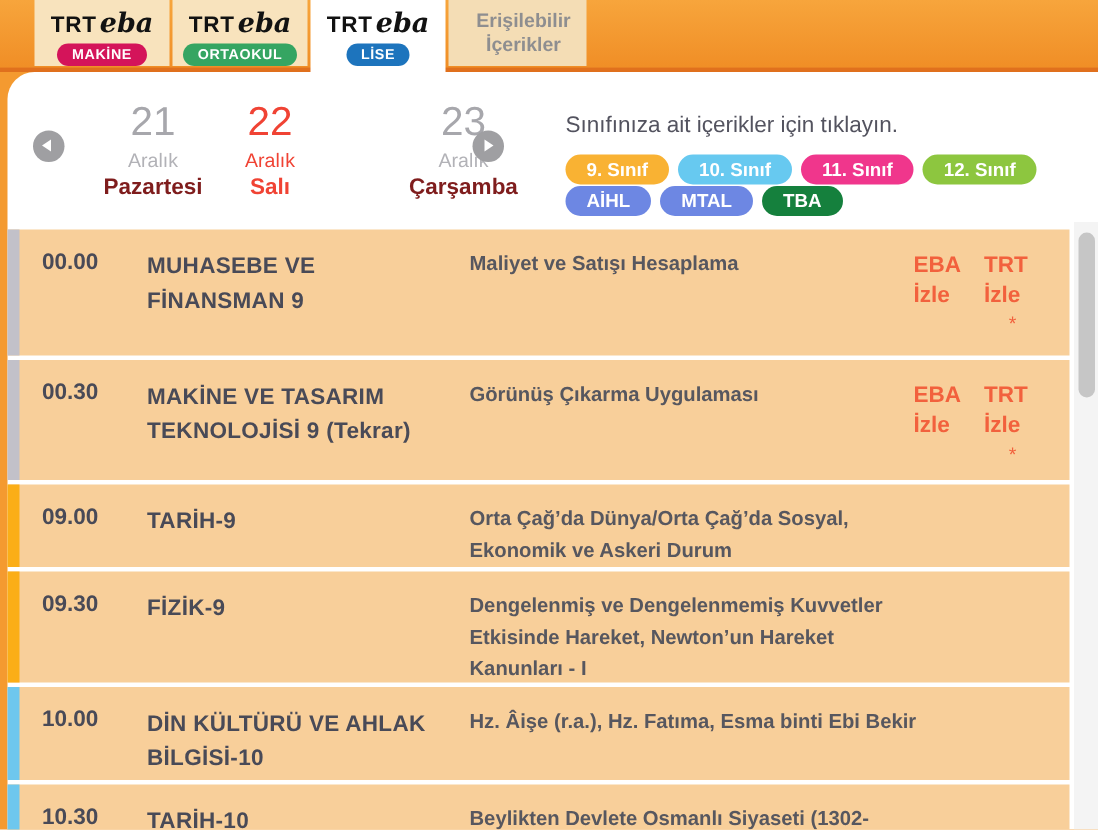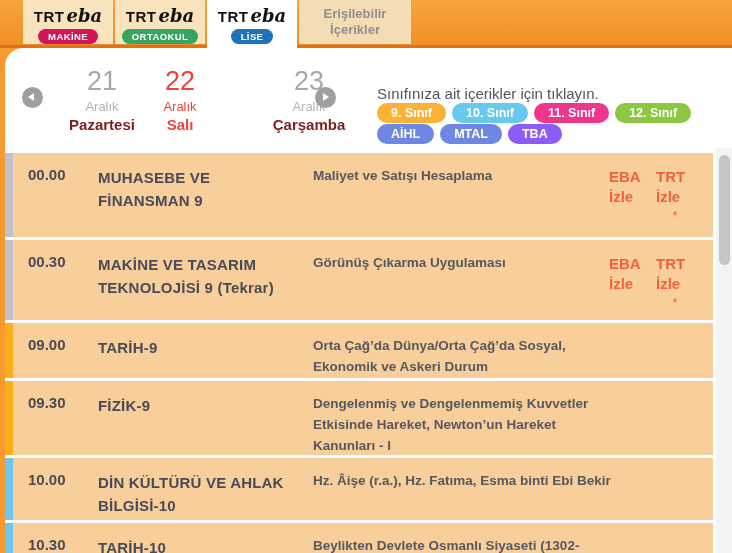--- a/index.html
+++ b/index.html
@@ -12,21 +12,21 @@
   .header{
     position:absolute;left:0;top:0;width:732px;height:45px;
     background:linear-gradient(#f7a53c,#f08e26);
     border-bottom:3px solid #e0701d;
   }
   .tabs{position:absolute;left:23px;top:0;display:flex;gap:2px;align-items:flex-start;z-index:3;}
   .tab{
     width:90px;height:44px;background:#f8e3bd;text-align:center;cursor:pointer;
   }
   .tab.active{background:#ffffff;height:51px;}
-  .tab.plain{width:112px;background:#f4ddb5;display:flex;align-items:center;justify-content:center;}
+  .tab.plain{width:92px;background:#f4ddb5;display:flex;align-items:center;justify-content:flex-end;}
   .brand{margin-top:5px;white-space:nowrap;}
   .brand .trt{font-size:15px;font-weight:700;color:#121212;letter-spacing:.5px;}
   .brand .eba{font-family:"DejaVu Serif", serif;font-style:italic;font-weight:700;font-size:18px;color:#121212;margin-left:2px;}
   .badge{
     display:inline-block;margin-top:2px;padding:2px 10px;border-radius:10px;
     color:#fff;font-size:9.5px;font-weight:700;letter-spacing:.4px;
   }
   .tab-label{font-size:13px;font-weight:700;color:#8e8e90;line-height:1.25;width:84px;}
   
   .card{
@@ -40,21 +40,21 @@
   }
   .nav-btn .tri{position:absolute;top:6px;width:0;height:0;border-top:4.5px solid transparent;border-bottom:4.5px solid transparent;}
   .tri-left{left:6px;border-right:6px solid #fff;}
   .tri-right{left:8px;border-left:6px solid #fff;}
   .day{position:absolute;width:84px;text-align:center;cursor:pointer;z-index:4;}
   .day .num{font-size:27px;font-weight:400;color:#a7a7ac;line-height:1;}
   .day .mon{font-size:13px;color:#b2b2b7;margin-top:4px;}
   .day .wd{font-size:15px;font-weight:700;color:#7f1d1d;margin-top:2px;}
   .day.active .num,.day.active .mon,.day.active .wd{color:#f04334;}
   
-  .prompt{position:absolute;left:377px;top:85px;font-size:15px;color:#53535f;z-index:4;}
+  .prompt{position:absolute;left:377px;top:75px;font-size:15px;color:#53535f;z-index:4;}
   .chips{position:absolute;left:377px;top:103px;width:350px;display:flex;flex-wrap:wrap;gap:1px 6px;z-index:4;}
   .chip{
     height:20px;line-height:20px;padding:0 14px;border-radius:11px;
     color:#fff;font-size:12.5px;font-weight:700;cursor:pointer;white-space:nowrap;
   }
   
   .row{
     position:absolute;left:5px;width:708px;background:#f8cf9a;
     border-left:8px solid #c2c1c9;box-sizing:border-box;z-index:2;
   }
@@ -125,21 +125,21 @@
   </div>
 
   <div class="prompt">Sınıfınıza ait içerikler için tıklayın.</div>
   <div class="chips">
     <span class="chip" style="background-color: rgb(249, 178, 51);">9. Sınıf</span>
     <span class="chip" style="background-color: rgb(103, 201, 240);">10. Sınıf</span>
     <span class="chip" style="background-color: rgb(240, 54, 140);">11. Sınıf</span>
     <span class="chip" style="background-color: rgb(141, 198, 63);">12. Sınıf</span>
     <span class="chip" style="background-color: rgb(109, 135, 227);">AİHL</span>
     <span class="chip" style="background-color: rgb(109, 135, 227);">MTAL</span>
-    <span class="chip" style="background-color: #8b5cf6;">TBA</span>
+    <span class="chip" style="background-color: #15803d;">TBA</span>
   </div>
 
   <div class="row r0" style="border-left-color: rgb(194, 193, 201);">
     <div class="cell time">00.00</div>
     <div class="cell course">MUHASEBE VE FİNANSMAN 9</div>
     <div class="cell topic">Maliyet ve Satışı Hesaplama</div>
     <div class="links">
       <div class="wlink">EBA İzle</div>
       <div>
         <div class="wlink">TRT İzle</div>

